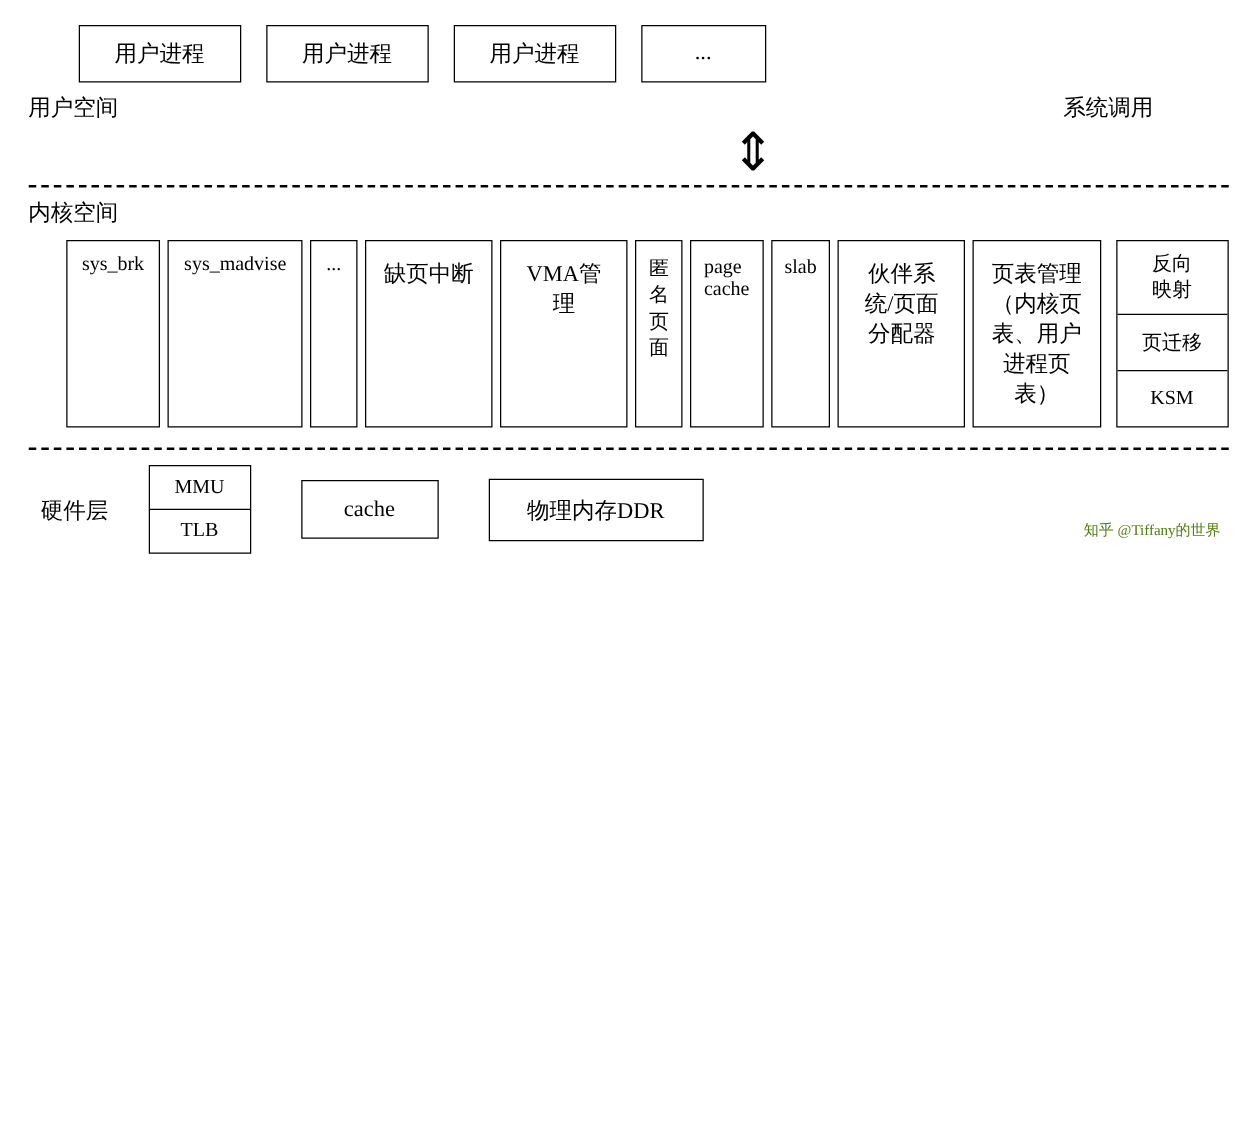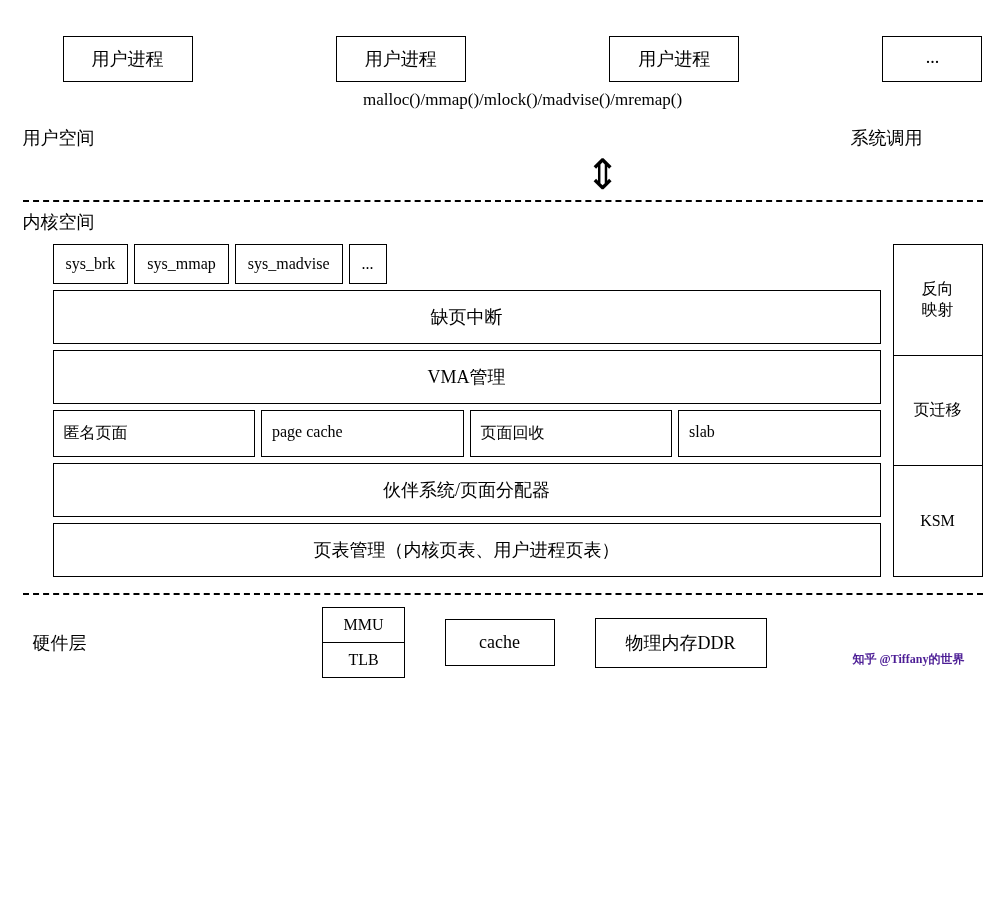--- a/index.html
+++ b/index.html
@@ -15,25 +15,24 @@
 
     .diagram {
       width: 960px;
       margin: 0 auto;
       position: relative;
     }
 
     
     .user-processes {
       display: flex;
-      justify-content: space-between;
+      justify-content: flex-start;
       gap: 20px;
       margin-bottom: 8px;
       padding-left: 40px;
-      margin-top: 16px;
     }
 
     .process-box {
       border: 1.5px solid #000;
       padding: 10px 28px;
       font-size: 18px;
       min-width: 100px;
       text-align: center;
     }
 
@@ -91,21 +90,21 @@
     
     .kernel-content {
       display: flex;
       gap: 12px;
       margin-left: 30px;
     }
 
     .kernel-left {
       flex: 1;
       display: flex;
-      flex-direction: column;
+      flex-direction: row;
       gap: 6px;
     }
 
     .kernel-right {
       width: 90px;
       display: flex;
       flex-direction: column;
       gap: 0;
       border: 1.5px solid #000;
     }
@@ -172,30 +171,29 @@
     
     .hw-layer {
       display: flex;
       align-items: center;
       gap: 0;
       padding-left: 10px;
     }
 
     .hw-label {
       font-size: 18px;
-      margin-right: 20px;
+      margin-right: 32px;
       white-space: nowrap;
     }
 
     .hw-boxes {
       display: flex;
       gap: 40px;
       flex: 1;
       align-items: center;
-      justify-content: center;
     }
 
     .hw-box {
       border: 1.5px solid #000;
       padding: 12px 30px;
       font-size: 18px;
       text-align: center;
       min-width: 110px;
     }
 
@@ -212,39 +210,37 @@
 
     .hw-stacked .hw-bot {
       padding: 8px 20px;
       font-size: 16px;
       text-align: center;
     }
 
     .watermark {
       position: absolute;
       bottom: 10px;
-      right: 18px;
+      right: 6px;
       font-size: 12px;
-      color: #4c1d95;
-      font-weight: bold;
+      color: #4d7c0f;
     }
   </style>
 </head>
 <body>
 
 <div class="diagram">
 
   <div class="user-processes">
     <div class="process-box">用户进程</div>
     <div class="process-box">用户进程</div>
     <div class="process-box">用户进程</div>
     <div class="process-box">...</div>
   </div>
 
-  <div class="malloc-line">malloc()/mmap()/mlock()/madvise()/mremap()</div>
 
   <div class="space-section">
     <div style="position:relative; margin-bottom:4px;">
       <span class="user-space-label">用户空间</span>
       <span class="syscall-label">系统调用</span>
     </div>
 
     <div class="arrow-container">
       <span class="double-arrow">⇕</span>
     </div>
@@ -253,33 +249,31 @@
 
     <div class="kernel-space-label">内核空间</div>
   </div>
 
   <div class="kernel-content">
 
     <div class="kernel-left">
 
       <div class="sys-row">
         <div class="sys-box">sys_brk</div>
-        <div class="sys-box">sys_mmap</div>
         <div class="sys-box">sys_madvise</div>
         <div class="sys-box">...</div>
       </div>
 
       <div class="wide-box">缺页中断</div>
 
       <div class="wide-box">VMA管理</div>
 
       <div class="multi-row">
         <div class="multi-box">匿名页面</div>
         <div class="multi-box">page cache</div>
-        <div class="multi-box">页面回收</div>
         <div class="multi-box">slab</div>
       </div>
 
       <div class="wide-box">伙伴系统/页面分配器</div>
 
       <div class="wide-box">页表管理（内核页表、用户进程页表）</div>
 
     </div>
 
     <div class="kernel-right">

